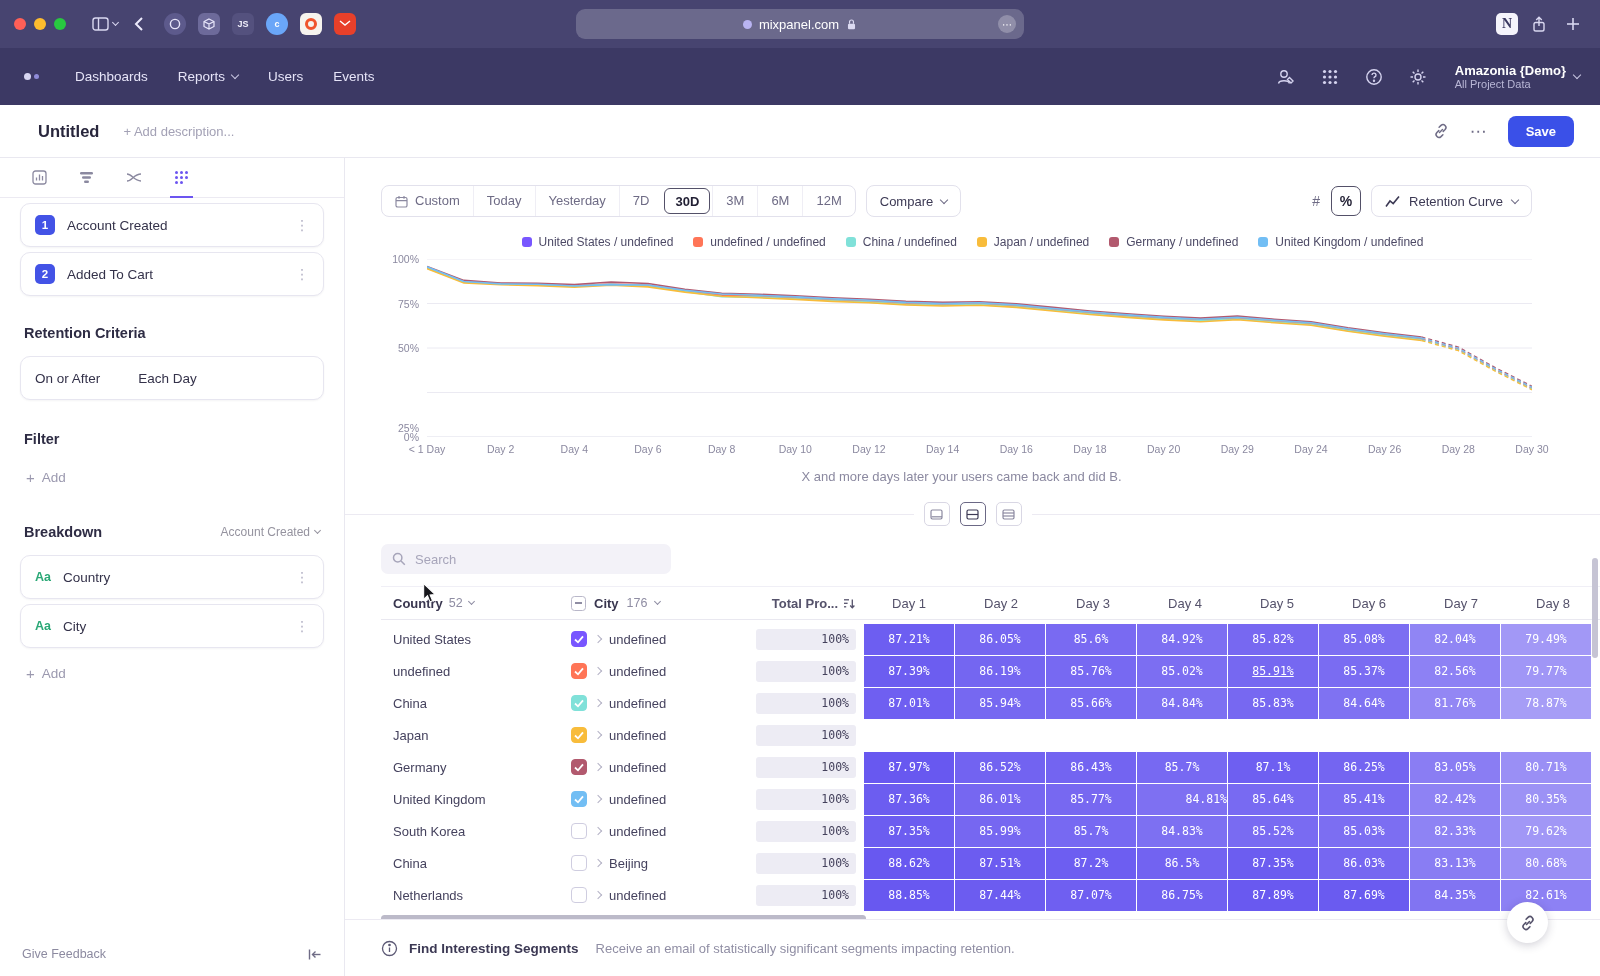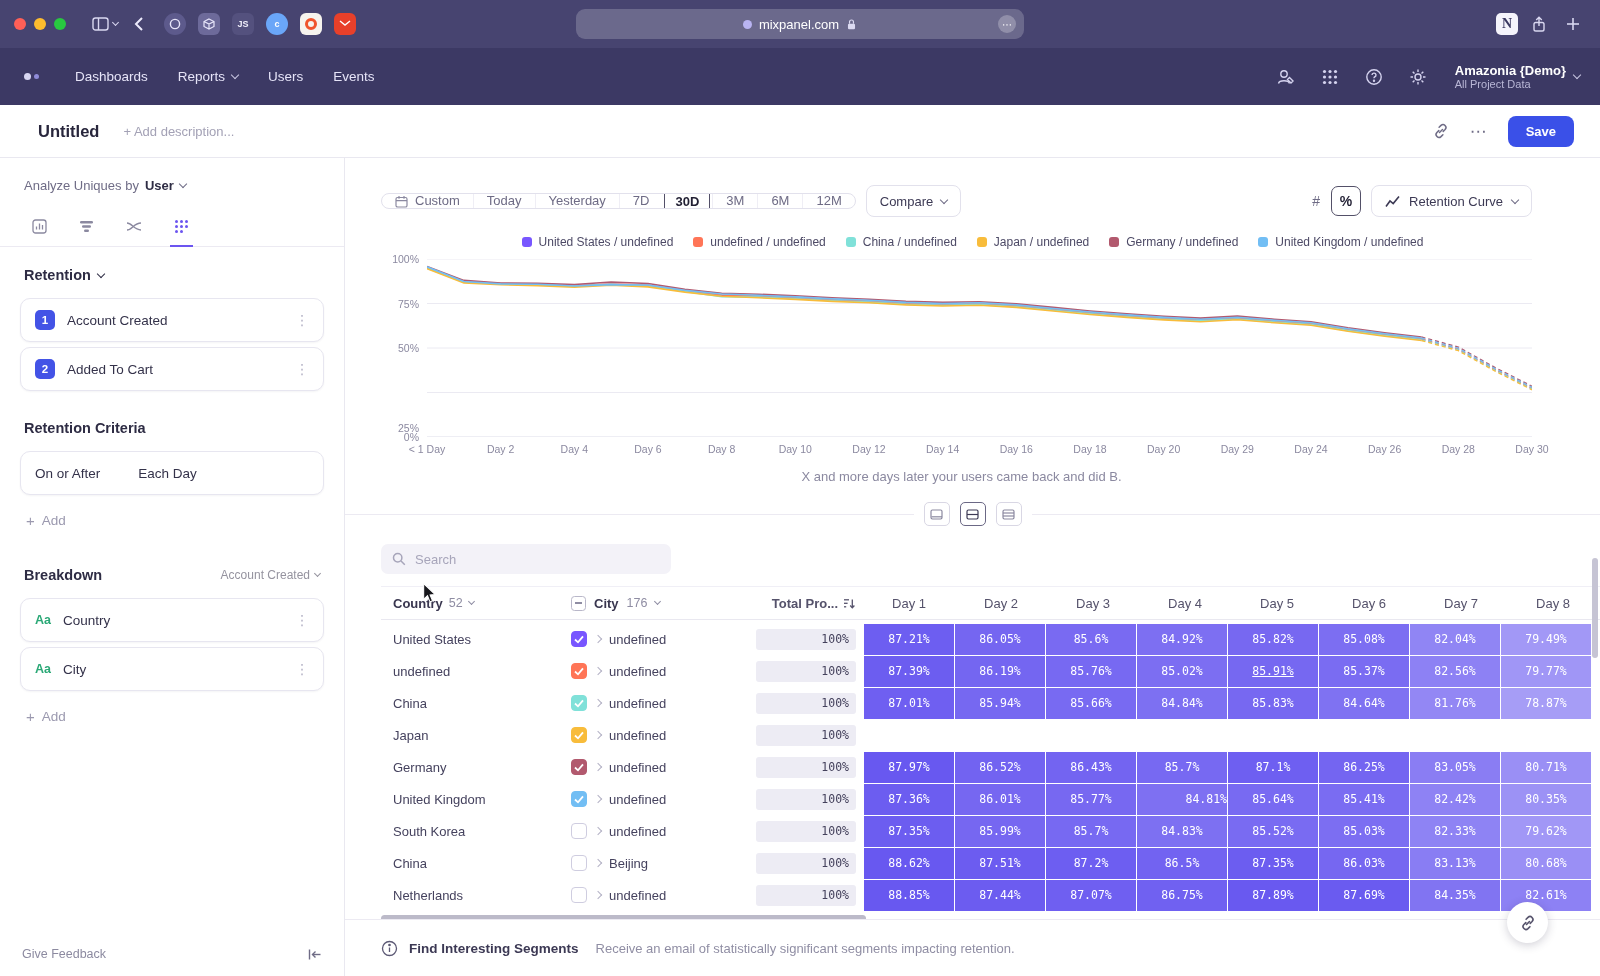--- a/index.html
+++ b/index.html
@@ -60,21 +60,21 @@
   .kebab { margin-left:auto; color:#b3b1c5; font-size:14px; cursor:pointer; }
   .crit-card { gap:38px; }
   .crit-card span { font-size:13.5px; color:#34324a; }
   .add-row { padding:12px 26px; font-size:13.5px; color:#9b99af; display:flex; align-items:center; gap:7px; cursor:pointer; }
   .add-row .plus { font-size:15px; }
   .sb-bottom { position:absolute; bottom:0; left:0; right:0; padding:15px 22px; display:flex; align-items:center; justify-content:space-between; }
   .feedback { font-size:12.5px; color:#8c8aa0; }
 
   
   .toolbar { margin:27px 68px 0 36px; display:flex; align-items:center; }
-  .date-group { display:flex; border:1px solid #e2e1ec; border-radius:8px; height:16px; align-items:center; background:#fff; overflow:hidden; }
+  .date-group { display:flex; border:1px solid #e2e1ec; border-radius:8px; height:32px; align-items:center; background:#fff; overflow:hidden; }
   .dr-item { padding:0 13px; font-size:13px; color:#6e6b85; display:flex; align-items:center; gap:7px; height:100%; line-height:30px; border-left:1px solid #efeef5; cursor:pointer; }
   .dr-item:first-child { border-left:none; }
   .dr-item.active { margin:2px; border:1.5px solid #535068; border-radius:6px; height:26px; line-height:23px; padding:0 10px; font-weight:700; color:#211f33; border-left:1.5px solid #535068; }
   .compare-btn { margin-left:10px; border:1px solid #e2e1ec; border-radius:8px; height:32px; display:flex; align-items:center; gap:8px; padding:0 13px; font-size:13px; color:#3c3954; cursor:pointer; background:#fff; }
   .tb-right { margin-left:auto; display:flex; align-items:center; gap:10px; }
   .seg-toggle { display:flex; align-items:center; }
   .seg-btn { width:30px; height:30px; display:flex; align-items:center; justify-content:center; font-size:14px; color:#6e6b85; border:1px solid transparent; border-radius:7px; cursor:pointer; }
   .seg-btn.active { border:1.5px solid #535068; color:#211f33; font-weight:700; }
   .view-btn { border:1px solid #e2e1ec; border-radius:8px; height:32px; display:flex; align-items:center; gap:9px; padding:0 13px; font-size:13px; font-weight:500; color:#3c3954; cursor:pointer; background:#fff; }
 
@@ -281,25 +281,20 @@
         </svg>
     </span>
     <span class="more-dots">⋯</span>
     <button class="save-btn">Save</button>
   </div>
 </div>
 
 <div class="content">
 
   <aside class="sidebar">
-    <div class="an-row">
-      <span>Analyze Uniques by</span>
-      <b>User</b>
-      <span class="chv" style="color:#6f6c86"></span>
-    </div>
 
     <div class="tabs-row">
       <span class="tab-i">
         <svg width="15" height="15" viewBox="0 0 15 15" fill="none" stroke="currentColor" stroke-width="1.3">
             <rect x="1" y="1" width="13" height="13" rx="2.5"></rect>
             <line x1="4.5" y1="10.5" x2="4.5" y2="7.5"></line>
             <line x1="7.5" y1="10.5" x2="7.5" y2="4.5"></line>
             <line x1="10.5" y1="10.5" x2="10.5" y2="6"></line>
           </svg>
       </span>
@@ -323,44 +318,41 @@
             <circle cx="12.5" cy="2.5" r="1.5"></circle>
             <circle cx="2.5" cy="7.5" r="1.5"></circle>
             <circle cx="7.5" cy="7.5" r="1.5"></circle>
             <circle cx="12.5" cy="7.5" r="1.5"></circle>
             <circle cx="2.5" cy="12.5" r="1.5"></circle>
             <circle cx="7.5" cy="12.5" r="1.5"></circle>
           </svg>
       </span>
     </div>
 
-    <div class="sec-h">
-      <span>Retention</span>
-      <span class="chv" style="color:#2e2c44"></span>
-    </div>
 
     <div>
         <div class="card">
           <span class="step-badge">1</span>
           <span class="card-label">Account Created</span>
           <span class="kebab">⋮</span>
         </div>
         <div class="card">
           <span class="step-badge">2</span>
           <span class="card-label">Added To Cart</span>
           <span class="kebab">⋮</span>
         </div>
       </div>
 
     <div class="sec-h" style="padding-top:24px">Retention Criteria</div>
     <div class="card crit-card">
       <span>On or After</span>
       <span>Each Day</span>
     </div>
 
+    <div class="sec-h" style="padding-top:26px">Filter</div>
     <div class="add-row">
       <span class="plus">+</span>
       <span>Add</span>
     </div>
 
     <div class="sec-h split" style="padding-top:26px">
       <span>Breakdown</span>
       <span class="scope">
         <span>Account Created</span>
         <span class="chv" style="width:5px;height:5px"></span>

